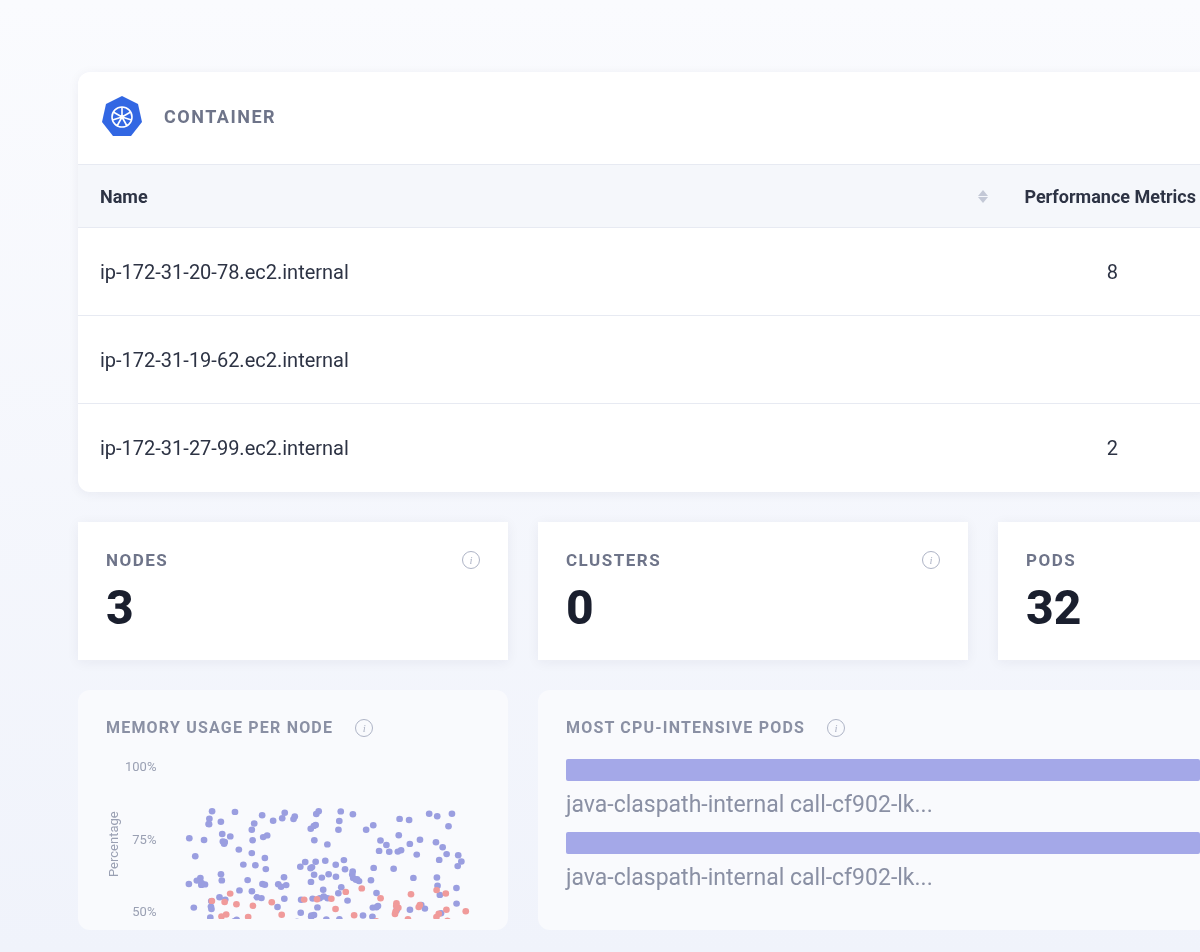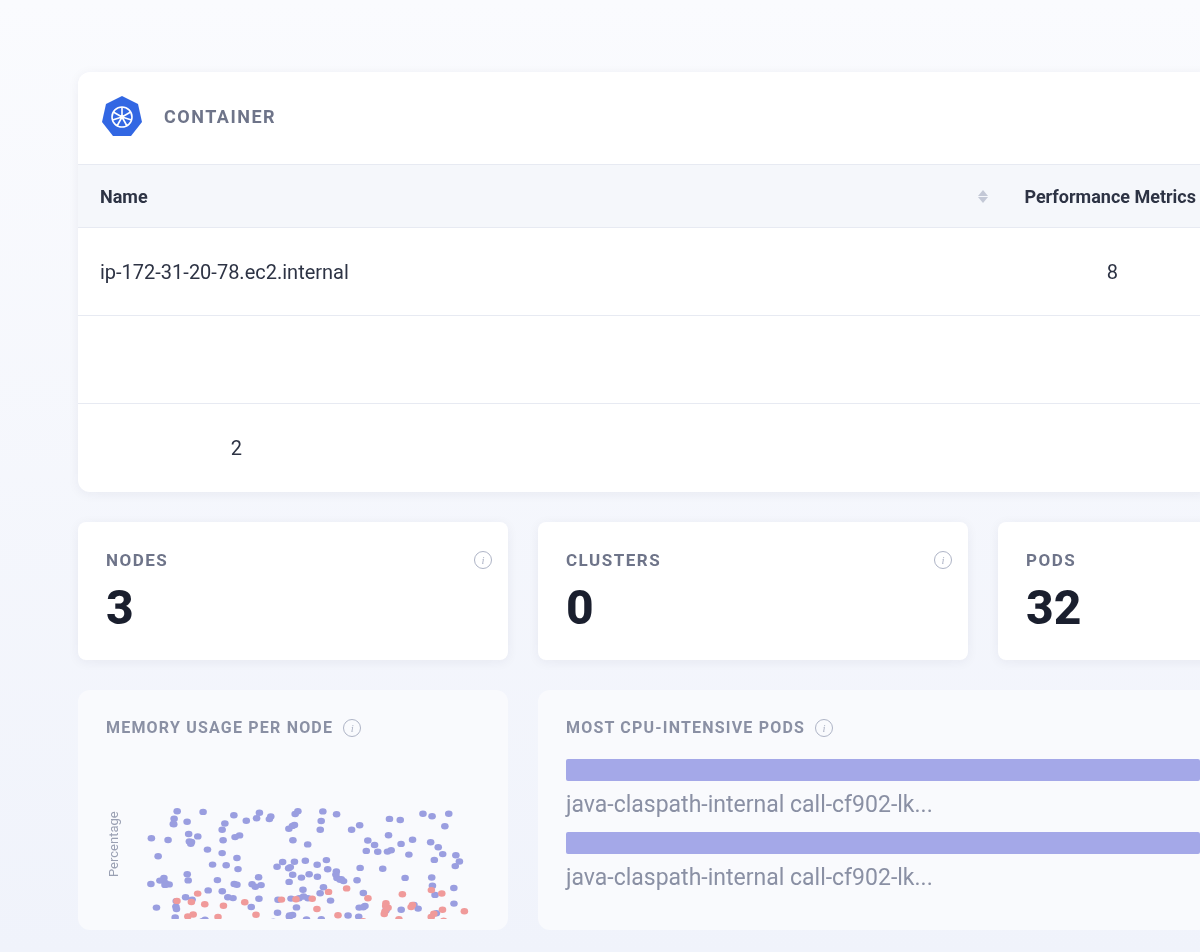--- a/index.html
+++ b/index.html
@@ -87,23 +87,23 @@
     .td-metrics { width: 220px; text-align: right; padding-right: 78px; }
     
     .cards-row {
       display: flex;
       gap: 30px;
       margin-top: 30px;
       width: 1150px;
     }
     .metric-card {
       background: #fff;
-      border-radius: 8px;
+      border-radius: 0;
       box-shadow: 0 2px 12px rgba(30,40,70,0.06);
-      padding: 28px 16px 28px 28px;
+      padding: 28px 28px 28px 28px;
       flex: 0 0 auto;
     }
     .metric-card.nodes, .metric-card.clusters { width: 430px; }
     .metric-card.pods { width: 230px; }
     .card-head {
       display: flex;
       align-items: center;
       justify-content: space-between;
       margin-bottom: 14px;
     }
@@ -138,21 +138,21 @@
     }
     .chart-panel {
       background: #f9fafd;
       border-radius: 12px;
       padding: 28px 28px 0 28px;
       flex: 0 0 auto;
       overflow: hidden;
     }
     .chart-panel.memory { width: 430px; height: 240px; }
     .chart-panel.cpu { width: 690px; height: 240px; }
-    .chart-title-row { display: flex; align-items: center; gap: 10px; margin-bottom: 22px; }
+    .chart-title-row { display: flex; align-items: center; gap: 22px; margin-bottom: 22px; }
     .chart-title {
       font-size: 16px;
       font-weight: 700;
       letter-spacing: 1.2px;
       color: #8a90a4;
       text-transform: uppercase;
     }
     
     .scatter-wrap {
       display: flex;
@@ -233,22 +233,24 @@
       <div class="th th-metrics">
         <span>Performance Metrics</span>
       </div>
     </div>
 
     <div class="table-row">
       <div class="td-name">ip-172-31-20-78.ec2.internal</div>
       <div class="td-metrics">8</div>
     </div>
     <div class="table-row">
+      <div class="td-name">ip-172-31-19-62.ec2.internal</div>
     </div>
     <div class="table-row">
+      <div class="td-name">ip-172-31-27-99.ec2.internal</div>
       <div class="td-metrics">2</div>
     </div>
   </div>
 
   <div class="cards-row">
     <div class="metric-card nodes">
       <div class="card-head">
         <div class="card-label">NODES</div>
         <div class="info-icon">i</div>
       </div>
@@ -271,20 +273,25 @@
 
   <div class="chart-row">
 
     <div class="chart-panel memory">
       <div class="chart-title-row">
         <div class="chart-title">MEMORY USAGE PER NODE</div>
         <div class="info-icon">i</div>
       </div>
       <div class="scatter-wrap">
         <div class="y-axis-label">Percentage</div>
+        <div class="y-ticks">
+          <span>100%</span>
+          <span>75%</span>
+          <span>50%</span>
+        </div>
         <div class="scatter-area">
           <svg id="scatter-svg" width="100%" height="100%" viewBox="0 0 300 160" preserveAspectRatio="none">
               <circle cx="152.4" cy="101.8" r="3.2" fill="#9a9ee0"></circle>
               <circle cx="51.2" cy="138.3" r="3.2" fill="#9a9ee0"></circle>
               <circle cx="139.7" cy="108.1" r="3.2" fill="#9a9ee0"></circle>
               <circle cx="41.2" cy="65.2" r="3.2" fill="#9a9ee0"></circle>
               <circle cx="179.1" cy="119.1" r="3.2" fill="#9a9ee0"></circle>
               <circle cx="96.8" cy="76.4" r="3.2" fill="#9a9ee0"></circle>
               <circle cx="197.5" cy="157.6" r="3.2" fill="#9a9ee0"></circle>
               <circle cx="154.6" cy="139.3" r="3.2" fill="#9a9ee0"></circle>

